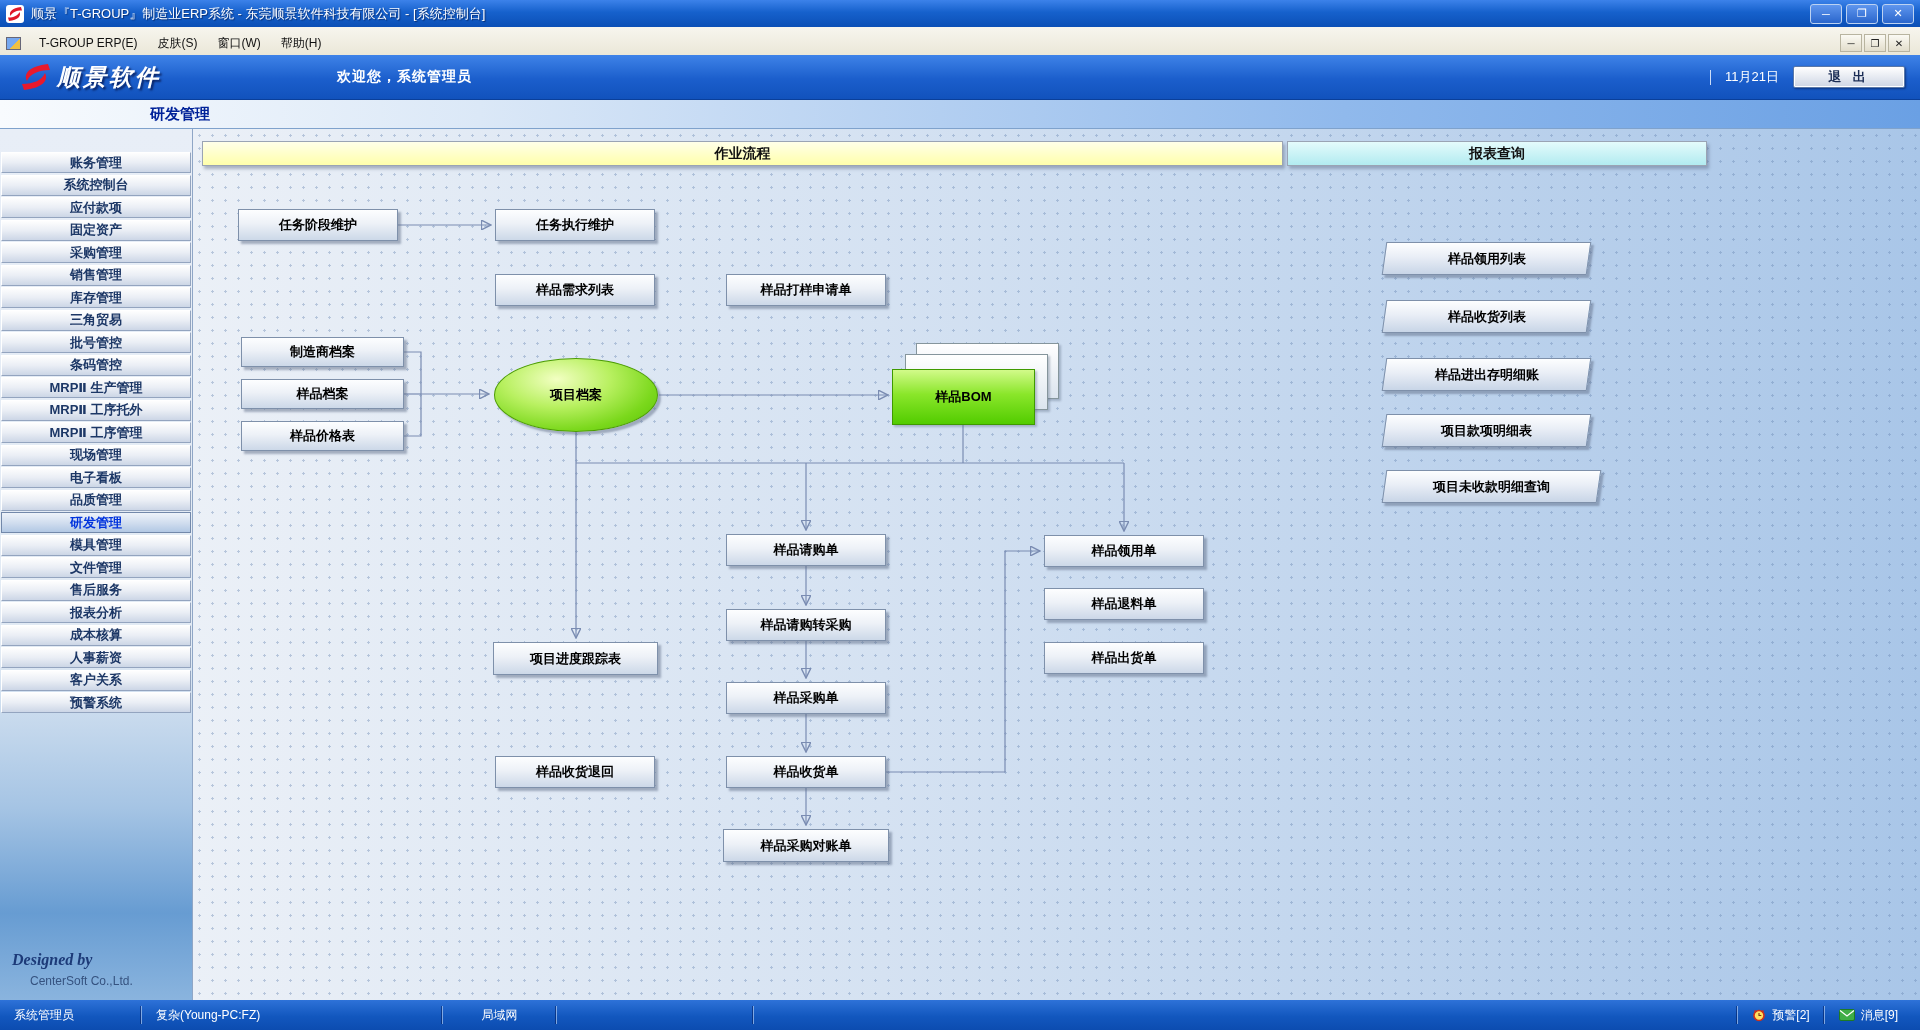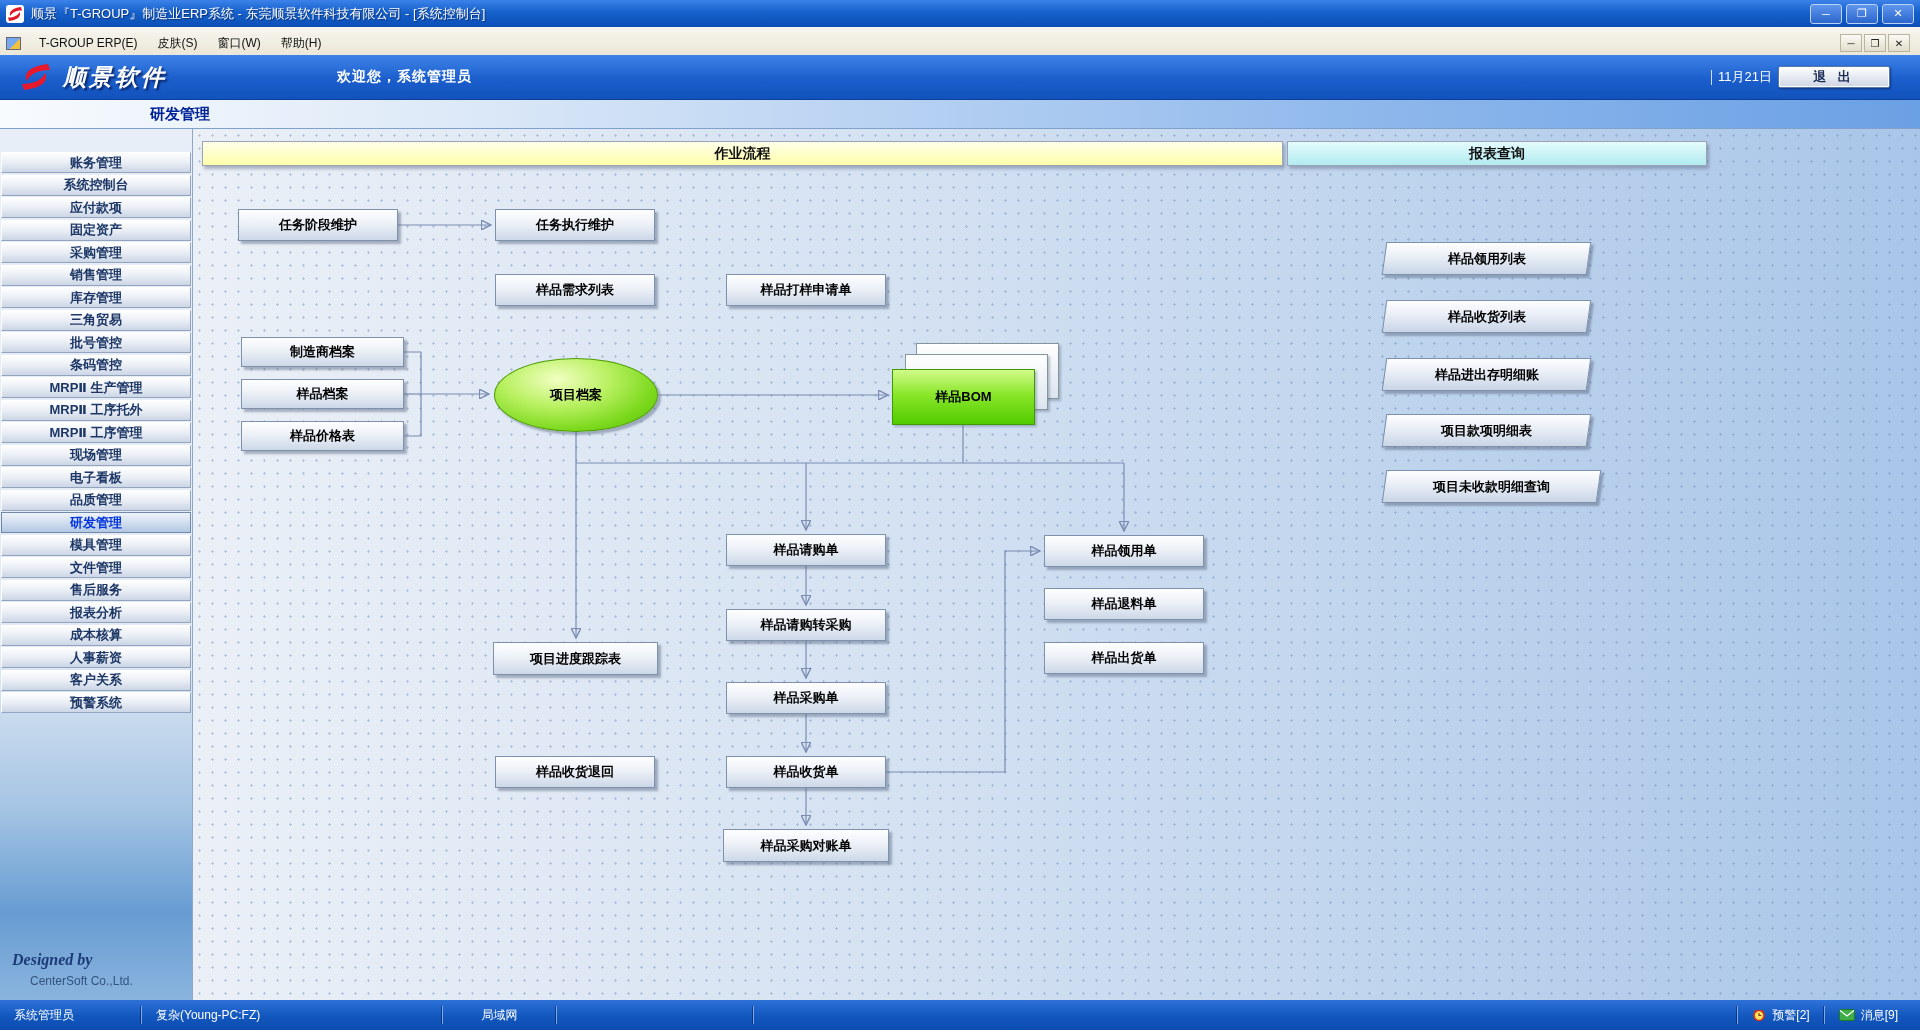--- a/index.html
+++ b/index.html
@@ -24,28 +24,28 @@
     border:1px solid #667;margin-right:8px}
   .menu-item{padding:5px 10px;cursor:pointer}
   .mdi-controls{margin-left:auto;display:flex;gap:2px;padding-right:4px}
   .mbtn{width:22px;height:18px;display:flex;align-items:center;justify-content:center;font-size:10px;color:#222;
     border:1px solid #b8b4a0;background:linear-gradient(180deg,#fbfaf4,#e2ddcb);cursor:pointer}
 
   
   .banner{position:absolute;left:0;top:55px;width:100%;height:45px;
     background:linear-gradient(180deg,#3f83e8 0%,#1b5ecc 55%,#1152bc 100%);
     display:flex;align-items:stretch;color:#fff;border-bottom:1px solid #0a3f9a;z-index:50}
-  .logo{display:flex;align-items:center;gap:9px;padding:0 18px;width:295px}
+  .logo{display:flex;align-items:center;gap:3px;padding:0 18px;width:295px}
   .logo-text{font-size:23px;font-weight:bold;letter-spacing:3px;text-shadow:2px 2px 2px rgba(0,0,40,.6);font-style:italic}
   .tabs{display:flex;align-items:stretch}
   .tab{width:94px;display:flex;align-items:center;justify-content:center;font-size:14px;
     border-left:1px solid rgba(255,255,255,.16);border-right:1px solid rgba(0,0,60,.28);cursor:pointer}
   .tab.active{background:linear-gradient(180deg,#8ab4f6 0%,#4b86e4 50%,#2f6ed8 100%);font-weight:bold}
   .welcome{display:flex;align-items:center;margin-left:42px;font-size:14px;font-weight:bold;letter-spacing:1px}
-  .banner-right{margin-left:auto;display:flex;align-items:center;gap:6px;padding-right:30px}
+  .banner-right{margin-left:auto;display:flex;align-items:center;gap:14px;padding-right:15px}
   .date-sep{width:1px;height:15px;background:rgba(235,243,255,.85)}
   .date{font-size:13px}
   .exit-btn{width:112px;height:22px;background:linear-gradient(180deg,#ffffff,#cdd5e4);
     border:1px solid #5a78a8;border-radius:2px;font-size:13px;font-weight:bold;color:#1a2c55;
     letter-spacing:4px;box-shadow:inset 0 0 0 1px #fff,1px 1px 2px rgba(0,20,70,.5);cursor:pointer;
     font-family:"Liberation Sans",sans-serif}
 
   
   .pagebar{position:absolute;left:0;top:100px;width:100%;height:29px;
     background:linear-gradient(90deg,#f8fbfe 0%,#dbe8f7 25%,#90b9ec 70%,#6aa0e4 100%);

